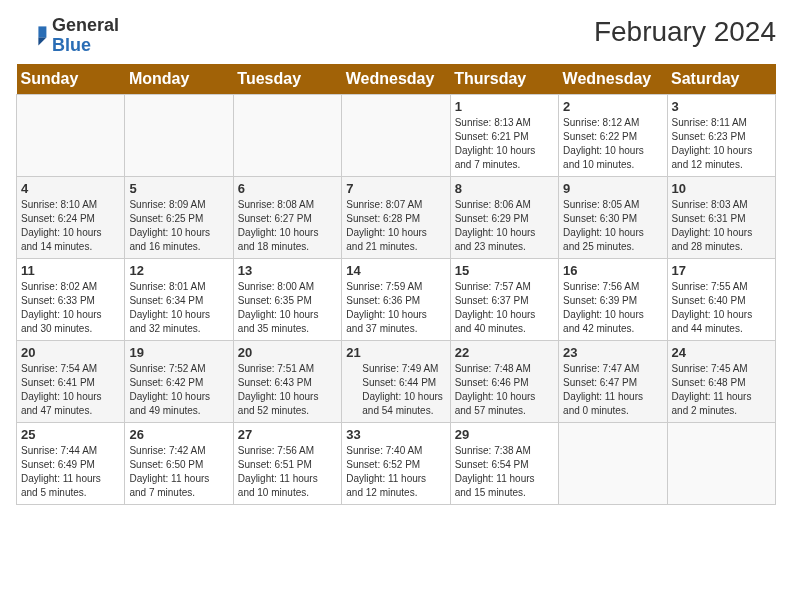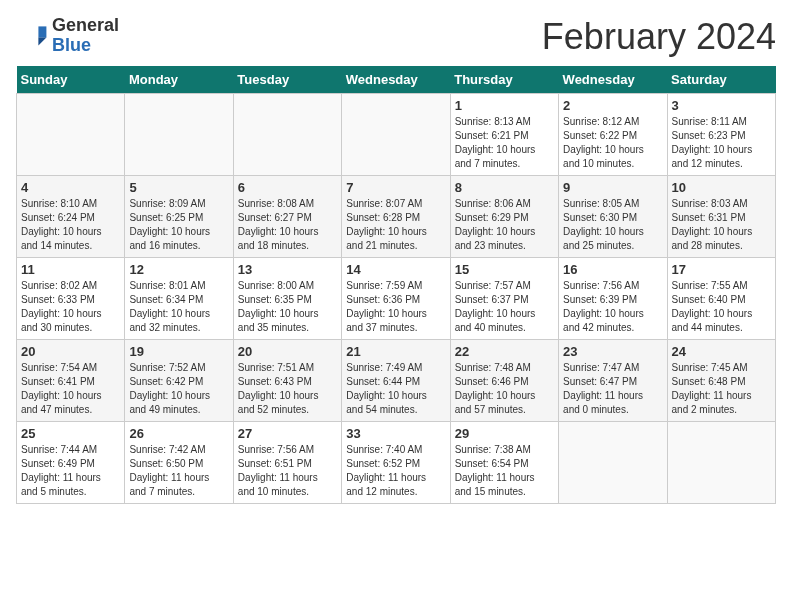--- a/index.html
+++ b/index.html
@@ -29,40 +29,40 @@
     .logo-general { color: #333; }
     .logo-blue { color: #2a6db5; }
     .logo-icon {
       width: 32px;
       height: 32px;
     }
     .title-area {
       text-align: right;
     }
     .month-title {
-      font-size: 36px;
+      font-size: 28px;
       font-weight: normal;
       color: #333;
     }
     .subtitle {
       font-size: 14px;
       color: #555;
     }
     table {
       width: 100%;
       border-collapse: collapse;
       font-size: 11px;
     }
     thead tr th {
-      background-color: #0f766e;
+      background-color: #a16207;
       color: #fff;
       padding: 6px 4px;
       text-align: left;
       font-weight: bold;
-      font-size: 13px;
+      font-size: 16px;
     }
     tbody tr td {
       border: 1px solid #ccc;
       vertical-align: top;
       padding: 4px;
       width: 107px;
       height: 80px;
       color: #333;
     }
     tbody tr td.empty {
@@ -263,21 +263,21 @@
         </td>
         <td>
           <div class="day-num">20</div>
           <div class="day-info" style="white-space: pre-line;">Sunrise: 7:51 AM
 Sunset: 6:43 PM
 Daylight: 10 hours
 and 52 minutes.</div>
         </td>
         <td>
           <div class="day-num">21</div>
-          <div class="day-info" style="white-space: pre-line;">Sunrise: 7:49 AM
+          <div class="day-info" style="white-space: pre-line; margin-left: 16px;">Sunrise: 7:49 AM
 Sunset: 6:44 PM
 Daylight: 10 hours
 and 54 minutes.</div>
         </td>
         <td>
           <div class="day-num">22</div>
           <div class="day-info" style="white-space: pre-line;">Sunrise: 7:48 AM
 Sunset: 6:46 PM
 Daylight: 10 hours
 and 57 minutes.</div>

